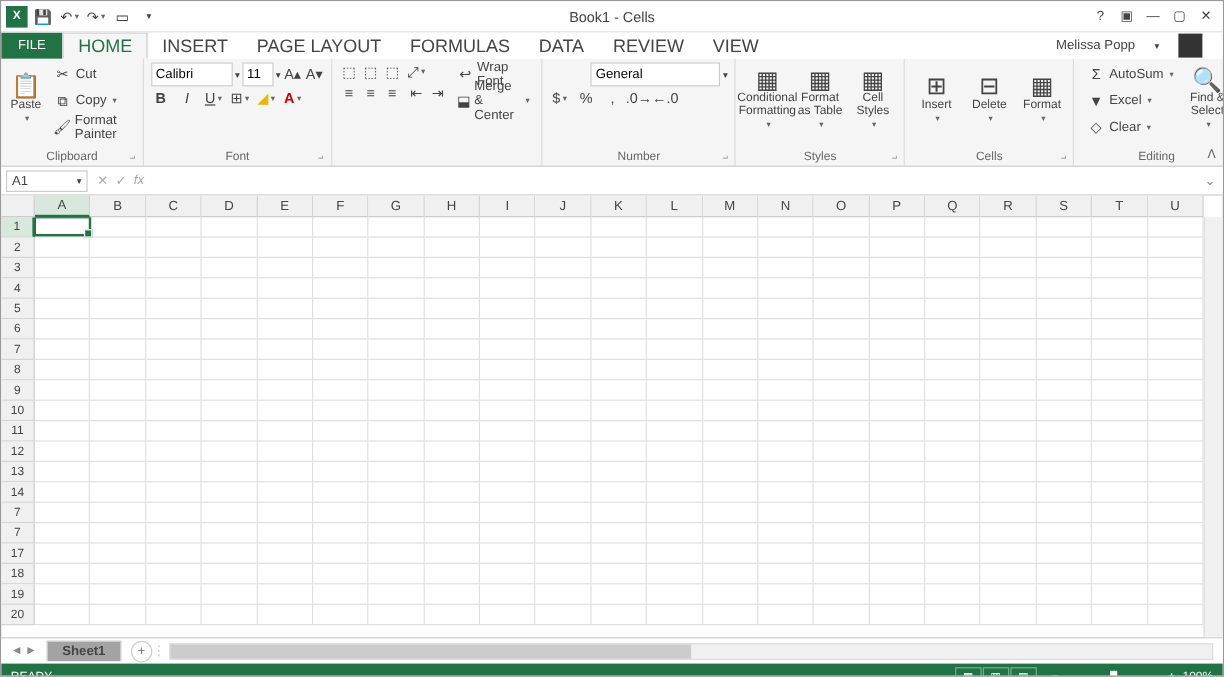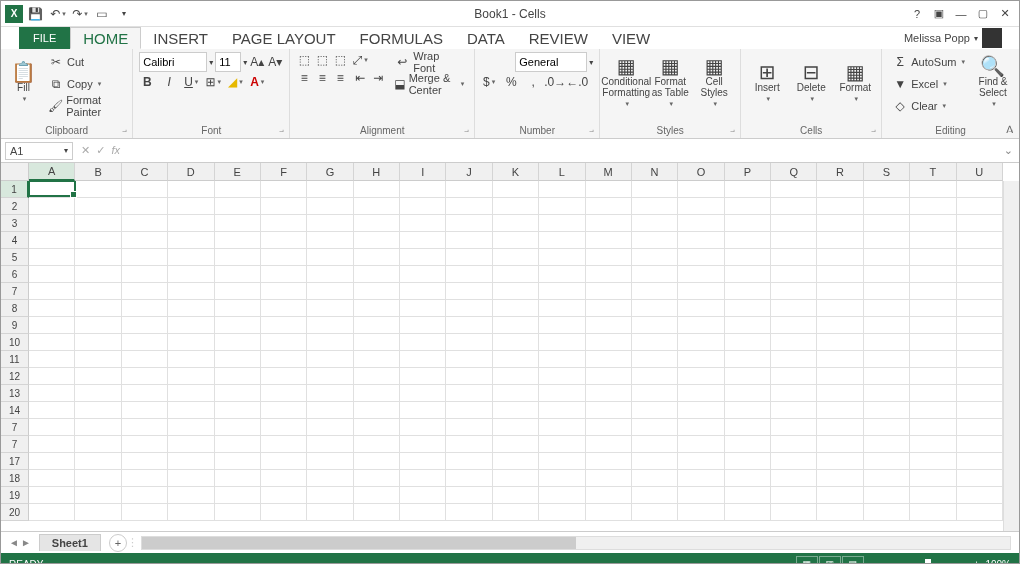--- a/index.html
+++ b/index.html
@@ -6,45 +6,45 @@
 body { width: 1020px; height: 564px; background: #fff; overflow: hidden; font-size: 11px; color: #444; border: 1px solid #999; }
 
 
 .titlebar { height: 26px; background: #fff; display: flex; align-items: center; position: relative; border-bottom: 1px solid #e0e0e0; }
 .qat { display: flex; align-items: center; gap: 4px; padding-left: 4px; }
 .qat-icon { width: 18px; height: 18px; display: flex; align-items: center; justify-content: center; cursor: pointer; font-size: 12px; }
 .excel-logo { width: 18px; height: 18px; background: #217346; color: #fff; display: flex; align-items: center; justify-content: center; font-weight: bold; font-size: 10px; }
 .title-text { position: absolute; left: 50%; transform: translateX(-50%); font-size: 12px; color: #444; }
 .win-controls { margin-left: auto; display: flex; gap: 2px; padding-right: 4px; align-items: center; }
 .win-btn { width: 20px; height: 18px; display: flex; align-items: center; justify-content: center; cursor: pointer; font-size: 11px; }
-.user-block { display: flex; align-items: center; gap: 4px; margin-right: 8px; font-size: 11px; }
+.user-block { display: flex; align-items: center; gap: 16px; margin-right: 8px; font-size: 11px; }
 .avatar { width: 20px; height: 20px; background: #333; }
 
 
-.tabs-row { height: 22px; display: flex; align-items: stretch; background: #fff; padding-left: 18px; }
+.tabs-row { height: 22px; display: flex; align-items: stretch; background: #fff; }
 .file-tab { background: #217346; color: #fff; padding: 0 14px; display: flex; align-items: center; font-size: 11px; cursor: pointer; }
 .tab { padding: 0 12px; display: flex; align-items: center; font-size: 15px; color: #444; cursor: pointer; text-transform: uppercase; }
 .tab.active { border: 1px solid #ccc; border-bottom: 1px solid #f5f5f5; color: #217346; background: #f5f5f5; }
 
 
 .ribbon { height: 90px; background: #f5f5f5; border-bottom: 1px solid #ccc; display: flex; position: relative; }
 .group { border-right: 1px solid #ddd; padding: 3px 6px 0 6px; display: flex; flex-direction: column; }
 .group-body { flex: 1; display: flex; gap: 4px; align-items: flex-start; }
 .group-label { text-align: center; font-size: 10px; color: #666; padding: 2px 0; position: relative; }
 .group-label::after { content: "⌐"; position: absolute; right: 0; bottom: 2px; font-size: 8px; transform: rotate(180deg); color: #888; }
 .vstack { display: flex; flex-direction: column; gap: 2px; }
 .hstack { display: flex; gap: 2px; align-items: center; }
 .btn-small { height: 20px; padding: 0 4px; display: flex; align-items: center; gap: 3px; cursor: pointer; font-size: 11px; }
 .big-btn { width: 40px; display: flex; flex-direction: column; align-items: center; justify-content: center; gap: 2px; cursor: pointer; font-size: 10px; text-align: center; height: 62px; }
 .big-btn .ic { font-size: 20px; }
 .dropdown-arrow::after { content: "▾"; font-size: 7px; margin-left: 2px; color: #666; }
 .input-box { border: 1px solid #ccc; background: #fff; height: 20px; font-size: 11px; padding: 0 3px; }
 .font-name { width: 68px; }
 .font-size { width: 26px; }
-.num-fmt { width: 72px; margin-left: 34px; }
+.num-fmt { width: 108px; margin-left: 34px; }
 .ic { display: inline-flex; align-items: center; justify-content: center; width: 16px; height: 16px; font-size: 12px; }
 .collapse-ribbon { position: absolute; right: 6px; bottom: 3px; font-size: 10px; cursor: pointer; color: #666; }
 
 
 .formula-bar { height: 24px; border-bottom: 1px solid #ccc; display: flex; align-items: center; background: #fff; }
 .name-box { width: 68px; border: 1px solid #ccc; margin: 2px 0 2px 4px; height: 18px; padding: 0 4px; font-size: 11px; display: flex; align-items: center; justify-content: space-between; }
 .fx-controls { display: flex; gap: 6px; padding: 0 8px; color: #aaa; }
 .fx-input { flex: 1; height: 18px; border: none; padding: 0 4px; font-size: 11px; }
 .fb-expand { padding: 0 6px; color: #888; cursor: pointer; }
 
@@ -61,21 +61,21 @@
 .cell-row { display: flex; height: 17px; }
 .cell { width: 48px; height: 17px; border-right: 1px solid #e0e0e0; border-bottom: 1px solid #e0e0e0; }
 .active-cell { position: absolute; border: 2px solid #217346; pointer-events: none; }
 .active-cell::after { content: ""; position: absolute; right: -3px; bottom: -3px; width: 5px; height: 5px; background: #217346; border: 1px solid #fff; }
 .vscroll { position: absolute; right: 0; top: 18px; width: 16px; bottom: 0; background: #f0f0f0; border-left: 1px solid #ddd; }
 
 
 .sheet-bar { height: 22px; border-top: 1px solid #ccc; display: flex; align-items: center; background: #fff; }
 .sheet-nav { display: flex; gap: 2px; padding: 0 8px; color: #888; }
 .sheet-nav span { cursor: pointer; font-size: 10px; }
-.sheet-tab { border: 1px solid #ccc; border-bottom: none; padding: 2px 12px; font-size: 11px; background: #e5e5e5; cursor: pointer; font-weight: bold; }
+.sheet-tab { border: 1px solid #ccc; border-bottom: none; padding: 2px 12px; font-size: 11px; background: #a3a3a3; cursor: pointer; font-weight: bold; }
 .add-sheet { width: 18px; height: 18px; border: 1px solid #ccc; border-radius: 50%; display: flex; align-items: center; justify-content: center; margin-left: 8px; cursor: pointer; font-size: 11px; color: #666; }
 .hscroll-track { flex: 1; margin: 0 8px; height: 14px; background: #f0f0f0; border: 1px solid #ddd; position: relative; }
 .hscroll-thumb { position: absolute; left: 0; top: 0; bottom: 0; width: 50%; background: #ccc; }
 .sheet-resize { width: 6px; cursor: ew-resize; color: #ccc; }
 
 
 .status-bar { height: 22px; background: #217346; color: #fff; display: flex; align-items: center; font-size: 10px; padding: 0 8px; }
 .status-left { flex: 1; text-transform: uppercase; }
 .view-btns { display: flex; gap: 1px; margin-right: 12px; }
 .view-btn { width: 22px; height: 16px; border: 1px solid rgba(255,255,255,0.4); display: flex; align-items: center; justify-content: center; cursor: pointer; font-size: 9px; }
@@ -121,21 +121,21 @@
   <div class="tab">REVIEW</div>
   <div class="tab">VIEW</div>
 </div>
 
 <div class="ribbon">
 
   <div class="group">
     <div class="group-body">
       <div class="big-btn dropdown-arrow">
         <span class="ic">📋</span>
-        <span>Fill</span>
+        <span>Paste</span>
       </div>
       <div class="vstack">
         <div class="btn-small">
             <span class="ic">✂</span>
             <span>Cut</span>
           </div>
         <div class="btn-small dropdown-arrow">
             <span class="ic">⧉</span>
             <span>Copy</span>
           </div>
@@ -203,21 +203,20 @@
         <div class="btn-small">
             <span class="ic">↩</span>
             <span>Wrap Font</span>
           </div>
         <div class="btn-small dropdown-arrow">
             <span class="ic">⬓</span>
             <span>Merge &amp; Center</span>
           </div>
       </div>
     </div>
-    <div class="group-label">Alignment</div>
   </div>
 
   <div class="group">
     <div class="group-body vstack">
       <div class="hstack">
         <input class="input-box num-fmt" value="General" style="">
         <span style="font-size:8px;cursor:pointer">▾</span>
       </div>
       <div class="hstack" style="gap:6px">
         <span class="ic dropdown-arrow">$</span>

